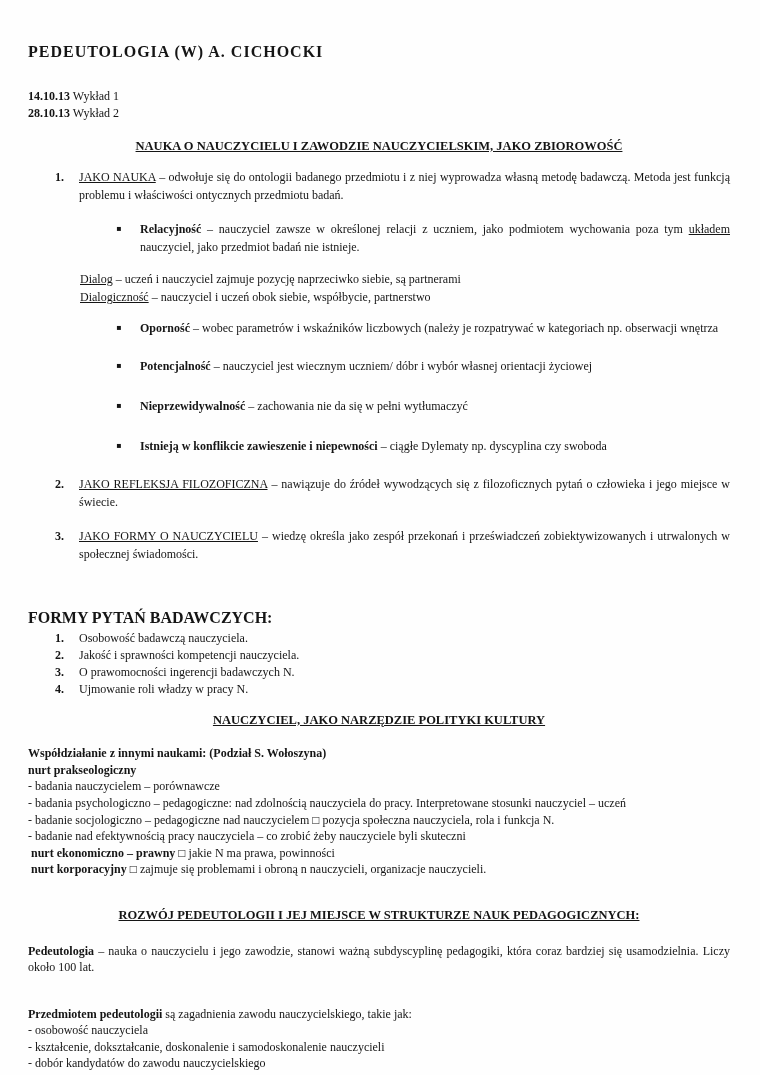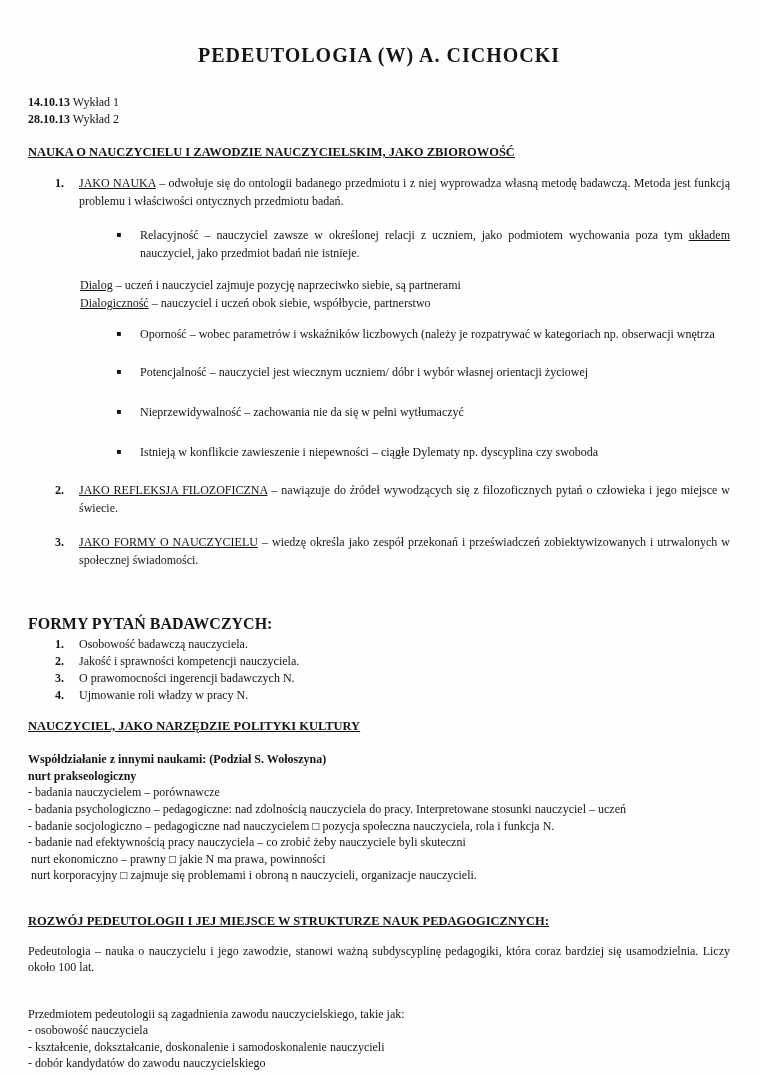--- a/index.html
+++ b/index.html
@@ -11,34 +11,35 @@
     background: #fefefe;
     box-sizing: border-box;
     padding: 40px 30px 0 28px;
     font-family: "Liberation Serif", "DejaVu Serif", serif;
     font-size: 12px;
     line-height: 1.5;
     color: #151515;
     overflow: hidden;
   }
   .doc-title {
-    text-align: center;
-    font-size: 20px;
+    text-align: left;
+    font-size: 16px;
     font-weight: bold;
     letter-spacing: 1px;
     margin: 0 0 24px 0;
   }
   .lectures { margin: 0 0 14px 0; }
   .lecture-line { line-height: 1.45; }
   .lecture-date { font-weight: bold; }
   .h-underline {
     font-weight: bold;
     text-decoration: underline;
     font-size: 12.5px;
     margin: 0 0 12px 0;
+    text-align: center;
   }
   .num-item {
     display: flex;
     margin: 0 0 16px 0;
   }
   .num-item .num {
     flex: 0 0 24px;
     margin-left: 27px;
     font-weight: bold;
   }
@@ -48,21 +49,21 @@
     display: flex;
     margin: 0 0 14px 88px;
   }
   .bullet-item .glyph {
     flex: 0 0 24px;
     font-size: 8px;
     line-height: 18px;
     font-family: "DejaVu Sans", sans-serif;
   }
   .bullet-item .body { flex: 1; text-align: justify; }
-  .bullet-item .term, .b { font-weight: normal; }
+  .bullet-item .term, .b { font-weight: bold; }
   .gap-lg { margin-bottom: 22px; }
   .gap-med { margin-bottom: 20px; }
   .defs { margin: 0 0 12px 52px; }
   .defs .def-line { line-height: 1.58; }
   .mb-item3 { margin-bottom: 28px; }
   .formy-list { margin: 0 0 13px 0; }
   .formy-row { display: flex; line-height: 1.42; }
   .formy-row .num { flex: 0 0 24px; margin-left: 27px; font-weight: bold; }
   .plain-line { line-height: 1.38; }
   .bold-line { font-weight: bold; line-height: 1.38; }
@@ -158,21 +159,21 @@
     <div class="bold-line">nurt prakseologiczny</div>
     <div class="plain-line">- badania nauczycielem – porównawcze</div>
     <div class="plain-line">- badania psychologiczno – pedagogiczne: nad zdolnością nauczyciela do pracy. Interpretowane stosunki nauczyciel – uczeń</div>
     <div class="plain-line">- badanie socjologiczno – pedagogiczne nad nauczycielem □ pozycja społeczna nauczyciela, rola i funkcja N.</div>
     <div class="plain-line">- badanie nad efektywnością pracy nauczyciela – co zrobić żeby nauczyciele byli skuteczni</div>
     <div class="plain-line" style="margin-left:3px;"><span class="b">nurt ekonomiczno – prawny</span><span> □ jakie N ma prawa, powinności</span></div>
     <div class="plain-line" style="margin-left:3px;"><span class="b">nurt korporacyjny</span><span> □ zajmuje się problemami i obroną n nauczycieli, organizacje nauczycieli.</span></div>
   </div>
 
   <div>
-    <div class="h-underline" style="margin-bottom:12px;">ROZWÓJ PEDEUTOLOGII I JEJ MIEJSCE W STRUKTURZE NAUK PEDAGOGICZNYCH:</div>
+    <div class="h-underline" style="margin-bottom:18px;">ROZWÓJ PEDEUTOLOGII I JEJ MIEJSCE W STRUKTURZE NAUK PEDAGOGICZNYCH:</div>
     <div class="para-just"><span class="b">Pedeutologia</span><span> – nauka o nauczycielu i jego zawodzie, stanowi ważną subdyscyplinę pedagogiki, która coraz bardziej się usamodzielnia. Liczy około 100 lat.</span></div>
     <div class="spacer-16"></div>
     <div class="plain-line"><span class="b">Przedmiotem pedeutologii</span><span> są zagadnienia zawodu nauczycielskiego, takie jak:</span></div>
     <div class="plain-line">- osobowość nauczyciela</div>
     <div class="plain-line">- kształcenie, dokształcanie, doskonalenie i samodoskonalenie nauczycieli</div>
     <div class="plain-line">- dobór kandydatów do zawodu nauczycielskiego</div>
   </div>
 
 </div>
 

